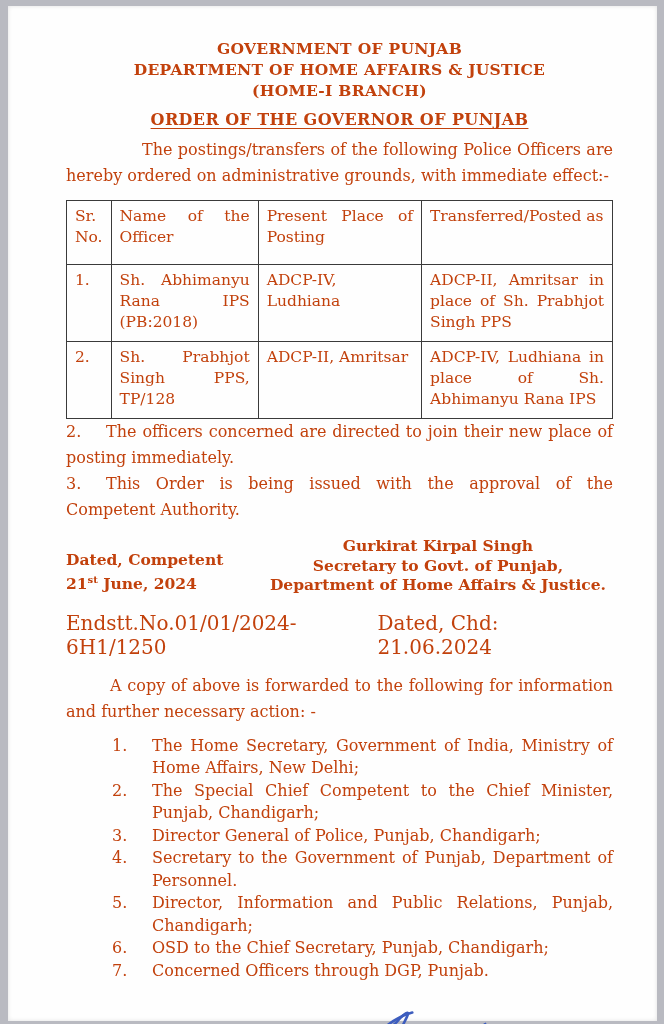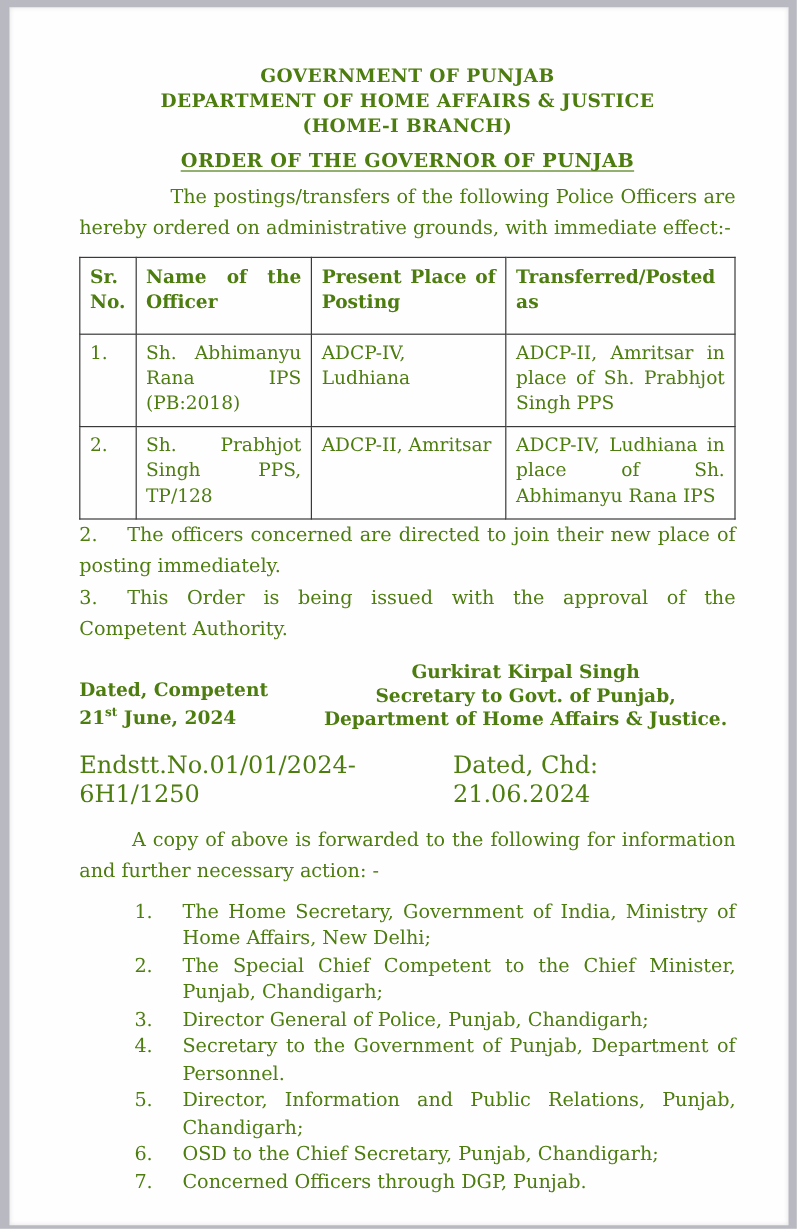--- a/index.html
+++ b/index.html
@@ -7,23 +7,23 @@
     width:664px;height:1024px;
     background:#b9bac1;
     font-family:"DejaVu Serif","Liberation Serif",serif;
     position:relative;
     overflow:hidden;
   }
   .page{
     position:absolute;
     top:6px;left:8px;right:7px;bottom:3px;
     background:#fefefe;
-    color:#4d7c0f;
+    color:#c2410c;
     box-shadow:inset 0 0 4px rgba(0,0,0,.12);
-    padding:46px 44px 0 58px;
+    padding:32px 44px 0 58px;
     box-sizing:border-box;
   }
   .center{text-align:center;}
   .hdr-line{font-weight:bold;font-size:15.5px;line-height:21px;letter-spacing:.3px;}
   .order-title{
     display:inline-block;
     font-weight:bold;font-size:16px;letter-spacing:.4px;
     text-decoration:underline;
     text-underline-offset:3px;
     margin-top:9px;
@@ -41,21 +41,21 @@
     margin-top:11px;
     font-size:15.5px;
   }
   table.order-table th, table.order-table td{
     border:1.6px solid #3a3a3a;
     vertical-align:top;
     text-align:justify;
     padding:5px 8px 8px 8px;
     line-height:21px;
   }
-  table.order-table th{font-weight:bold;padding-bottom:16px;}
+  table.order-table th{font-weight:normal;padding-bottom:16px;}
   .col-sr{width:8%;}
   .col-name{width:27%;}
   .col-present{width:30%;}
   .col-transfer{width:35%;}
   td.sr-cell, th.sr-cell{text-align:left;}
 
   .numpara{}
   .numpara .pnum{display:inline-block;width:40px;}
 
   .signoff{

